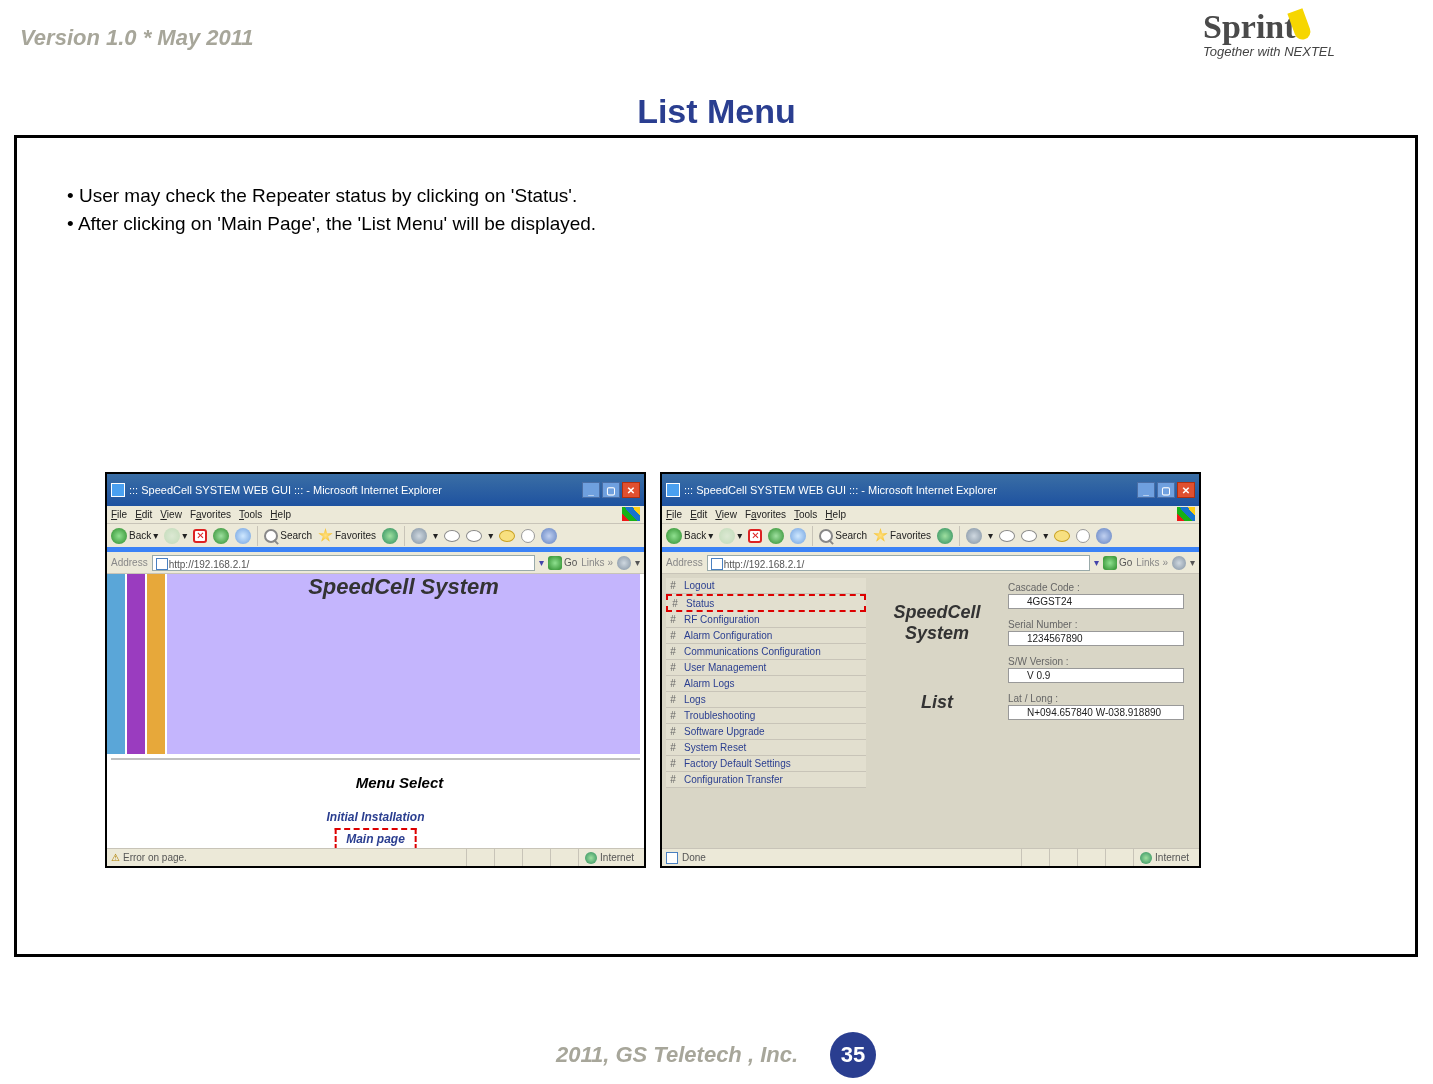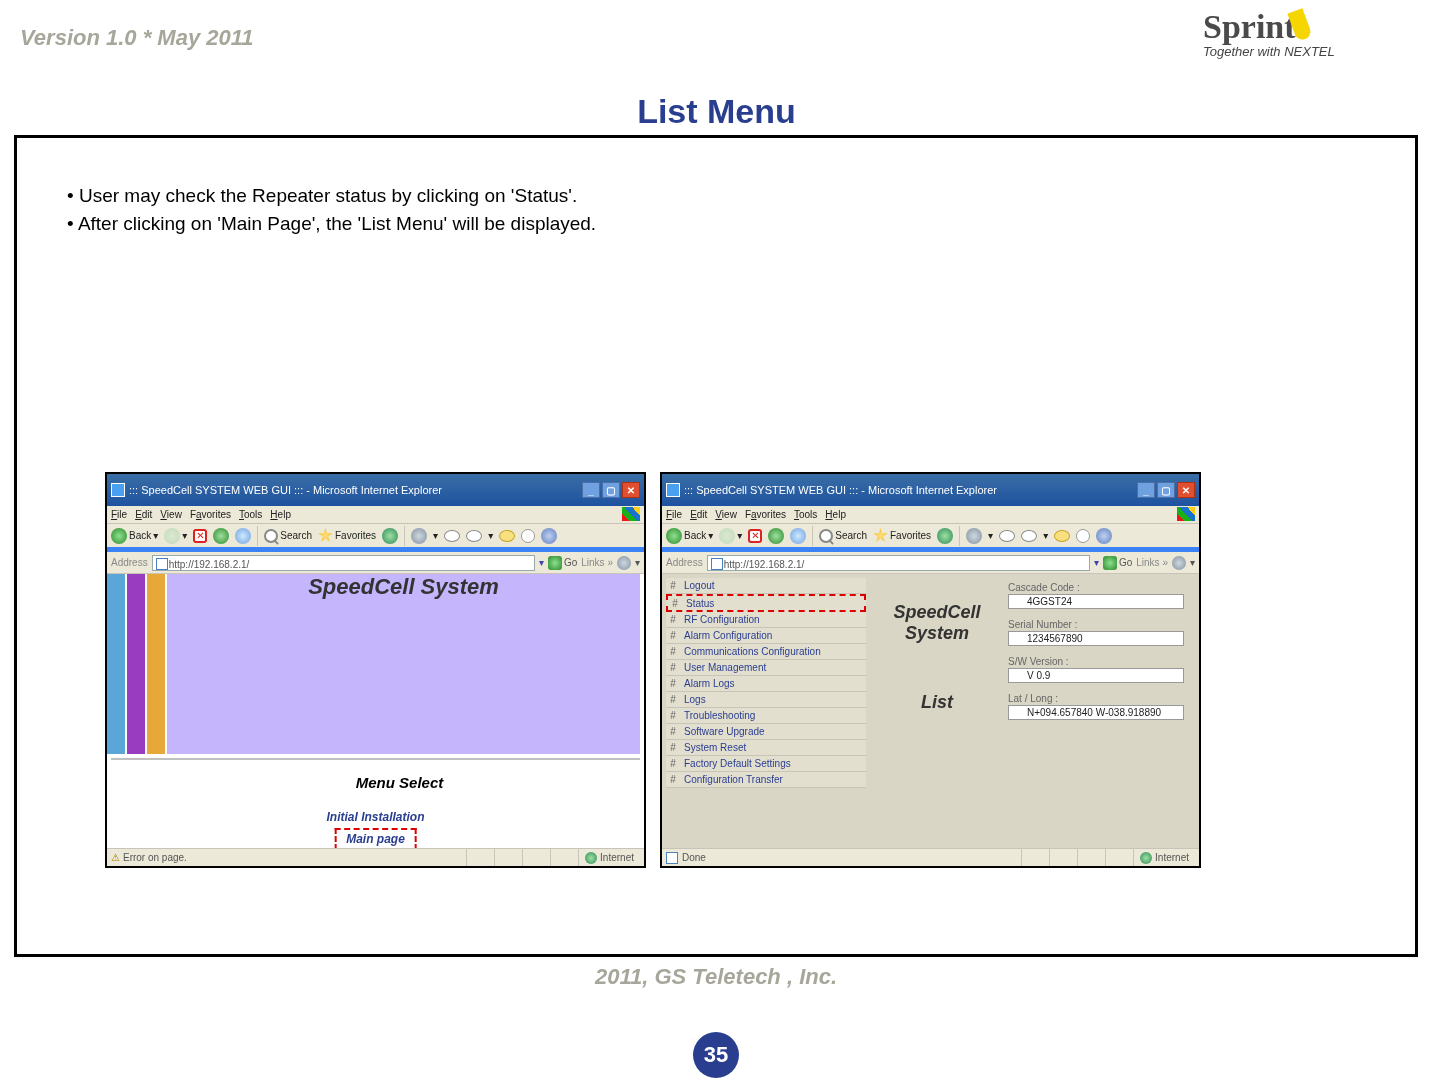--- a/index.html
+++ b/index.html
@@ -99,21 +99,21 @@
   .s2 .center .big1{ font-size:18px; font-weight:bold; font-style:italic; color:#333; margin-top:24px; }
   .s2 .center .big2{ font-size:18px; font-weight:bold; font-style:italic; color:#333; }
   .s2 .center .list{ font-size:18px; font-weight:bold; font-style:italic; color:#333; margin-top:48px; }
 
   .s2 .fields { position:absolute; left:346px; top:8px; width:176px; font-size:10px; color:#666; }
   .s2 .fields .fld { margin-bottom:10px; }
   .s2 .fields .fld .lab { margin-bottom:1px; }
   .s2 .fields .fld .inp { background:#fff; border:1px solid #999; height:15px; padding:0 18px; display:flex; align-items:center; color:#222; font-size:10px; }
 
   
-  #footer { position:absolute; left:14px; bottom:6px; width:1404px; display:flex; align-items:center; justify-content:flex-start; gap:42px;flex-direction:column; }
+  #footer { position:absolute; left:14px; bottom:6px; width:1404px; display:flex; align-items:center; justify-content:center; gap:32px; }
   #copyright { color:#a7a69a; font-style:italic; font-weight:bold; font-size:22px; }
   #page-num { width:46px; height:46px; border-radius:50%; background:#2a3e90; color:#fff; display:flex; align-items:center; justify-content:center; font-size:22px; font-weight:bold; }
 </style>
 </head>
 <body>
 
 <div id="version-line">Version 1.0 * May 2011</div>
 <div id="sprint-logo">
   <span class="brand">Sprint</span><span class="pin"></span>
   <div class="tag">Together with NEXTEL</div>

